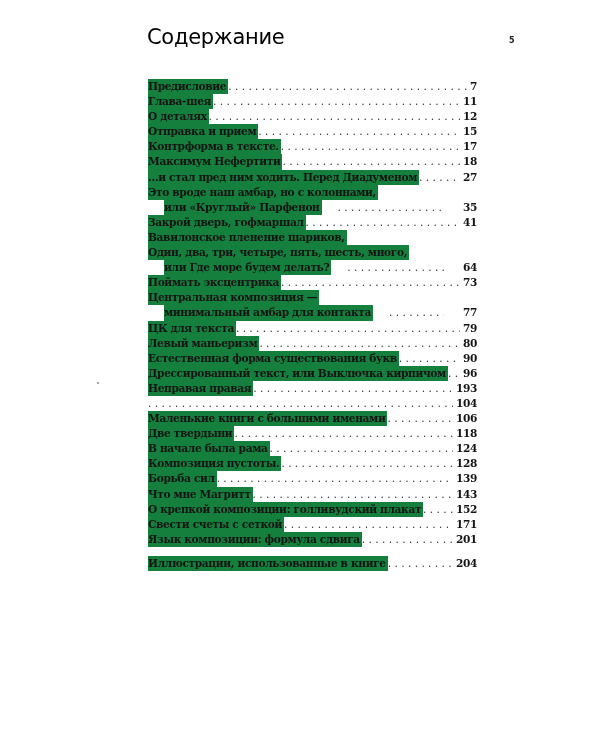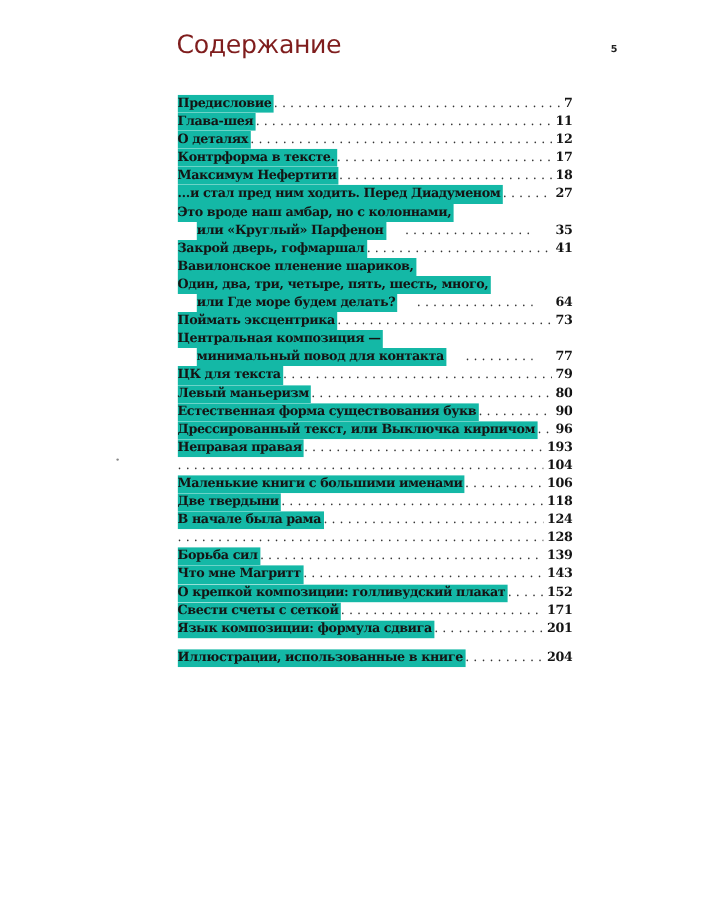--- a/index.html
+++ b/index.html
@@ -1,37 +1,37 @@
 <!DOCTYPE html>
 <html><head>
   <meta charset="utf-8">
   <style>
     html, body { margin: 0; padding: 0; background: #ffffff; }
     body { width: 600px; height: 750px; position: relative; overflow: hidden; color: #111; }
     .page-title {
       position: absolute; left: 147px; top: 25px;
       font-family: "DejaVu Sans", sans-serif; font-size: 21px; font-weight: normal;
-      letter-spacing: -0.3px; color: #7f1d1d;
+      letter-spacing: -0.3px; color: #000000;
     }
     .page-number {
       position: absolute; left: 509px; top: 36px;
       font-family: "DejaVu Sans", sans-serif; font-size: 8px; font-weight: bold; color: #222;
     }
     .toc {
       position: absolute; left: 148px; top: 79px; width: 329px;
       font-family: "DejaVu Serif", serif; font-size: 10.6px; font-weight: bold;
       letter-spacing: -0.35px; color: #141414;
     }
     .entry { position: relative; }
     .line {
       display: flex; align-items: baseline; height: 15.1px; line-height: 15.1px;
       white-space: nowrap; overflow: hidden;
     }
     .line.cont { padding-left: 16px; gap: 16px; }
-    .title-text { flex: 0 0 auto; padding-right: 2px; background: #14b8a6; }
+    .title-text { flex: 0 0 auto; padding-right: 2px; background: #15803d; }
     .leader {
       flex: 1 1 auto; overflow: hidden; white-space: nowrap; color: #333;
       letter-spacing: 3.6px; font-weight: normal;
     }
     .leader::before {
       content: ". . . . . . . . . . . . . . . . . . . . . . . . . . . . . . . . . . . . . . . . . . . . . . . . . . . . . . . . . . . . . . . . . . . . . . . . . . . . . . . . . . . . ";
       letter-spacing: 0px;
     }
     .pg { flex: 0 0 auto; text-align: right; padding-left: 3px; font-weight: bold; background: #fff; }
     .gap { height: 9px; }
@@ -64,20 +64,27 @@
     </div>
     <div class="entry">
       <div class="line">
         <span class="title-text">О деталях</span>
         <span class="leader"></span>
         <span class="pg">12</span>
       </div>
     </div>
     <div class="entry">
       <div class="line">
+        <span class="title-text">Отправка и прием</span>
+        <span class="leader"></span>
+        <span class="pg">15</span>
+      </div>
+    </div>
+    <div class="entry">
+      <div class="line">
         <span class="title-text">Контрформа в тексте.</span>
         <span class="leader"></span>
         <span class="pg">17</span>
       </div>
     </div>
     <div class="entry">
       <div class="line">
         <span class="title-text">Максимум Нефертити</span>
         <span class="leader"></span>
         <span class="pg">18</span>
@@ -127,21 +134,21 @@
         <span class="title-text">Поймать эксцентрика</span>
         <span class="leader"></span>
         <span class="pg">73</span>
       </div>
     </div>
     <div class="entry">
       <div class="line">
         <span class="title-text">Центральная композиция —</span>
       </div>
       <div class="line cont">
-        <span class="title-text">минимальный повод для контакта</span>
+        <span class="title-text">минимальный амбар для контакта</span>
         <span class="leader"></span>
         <span class="pg">77</span>
       </div>
     </div>
     <div class="entry">
       <div class="line">
         <span class="title-text">ЦК для текста</span>
         <span class="leader"></span>
         <span class="pg">79</span>
       </div>
@@ -196,20 +203,21 @@
     </div>
     <div class="entry">
       <div class="line">
         <span class="title-text">В начале была рама</span>
         <span class="leader"></span>
         <span class="pg">124</span>
       </div>
     </div>
     <div class="entry">
       <div class="line">
+        <span class="title-text">Композиция пустоты.</span>
         <span class="leader"></span>
         <span class="pg">128</span>
       </div>
     </div>
     <div class="entry">
       <div class="line">
         <span class="title-text">Борьба сил</span>
         <span class="leader"></span>
         <span class="pg">139</span>
       </div>

